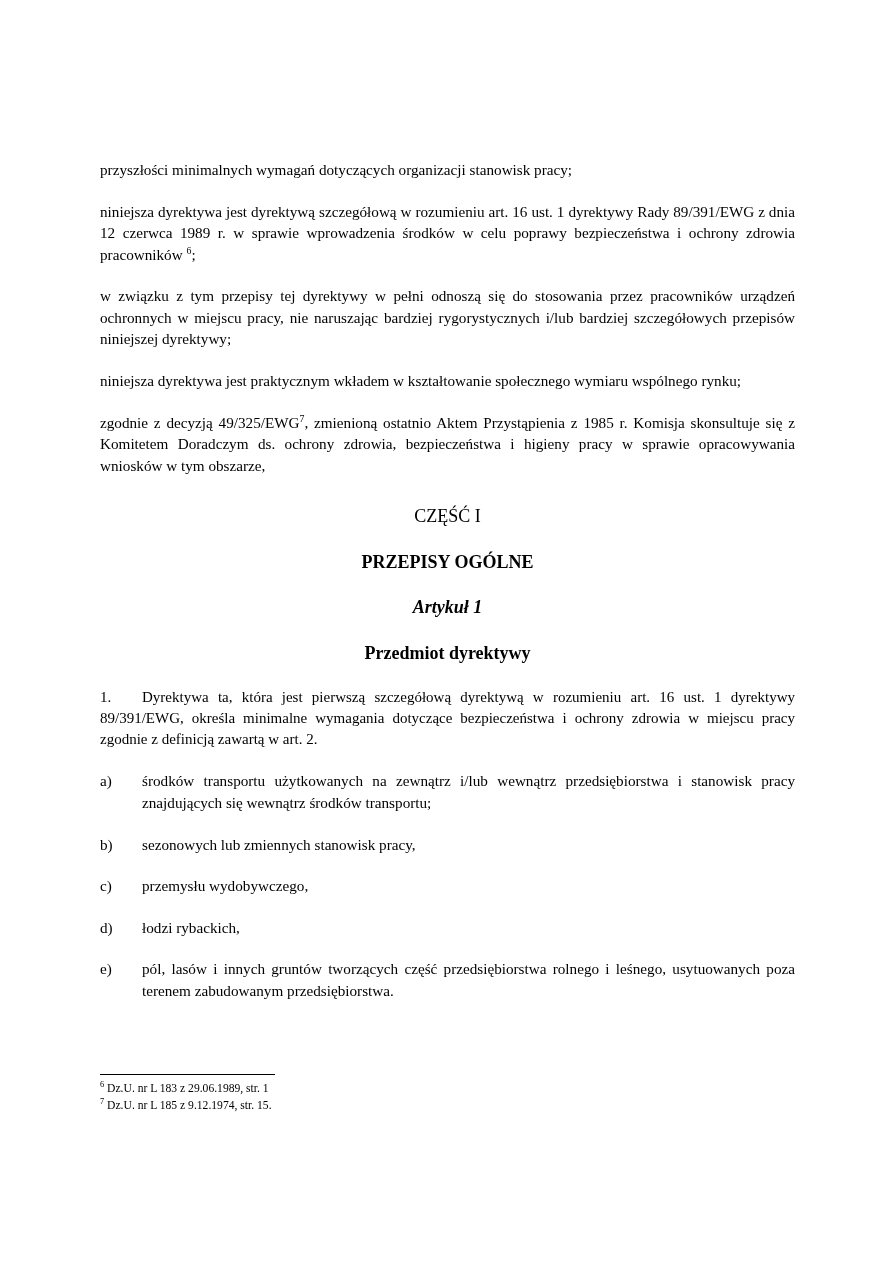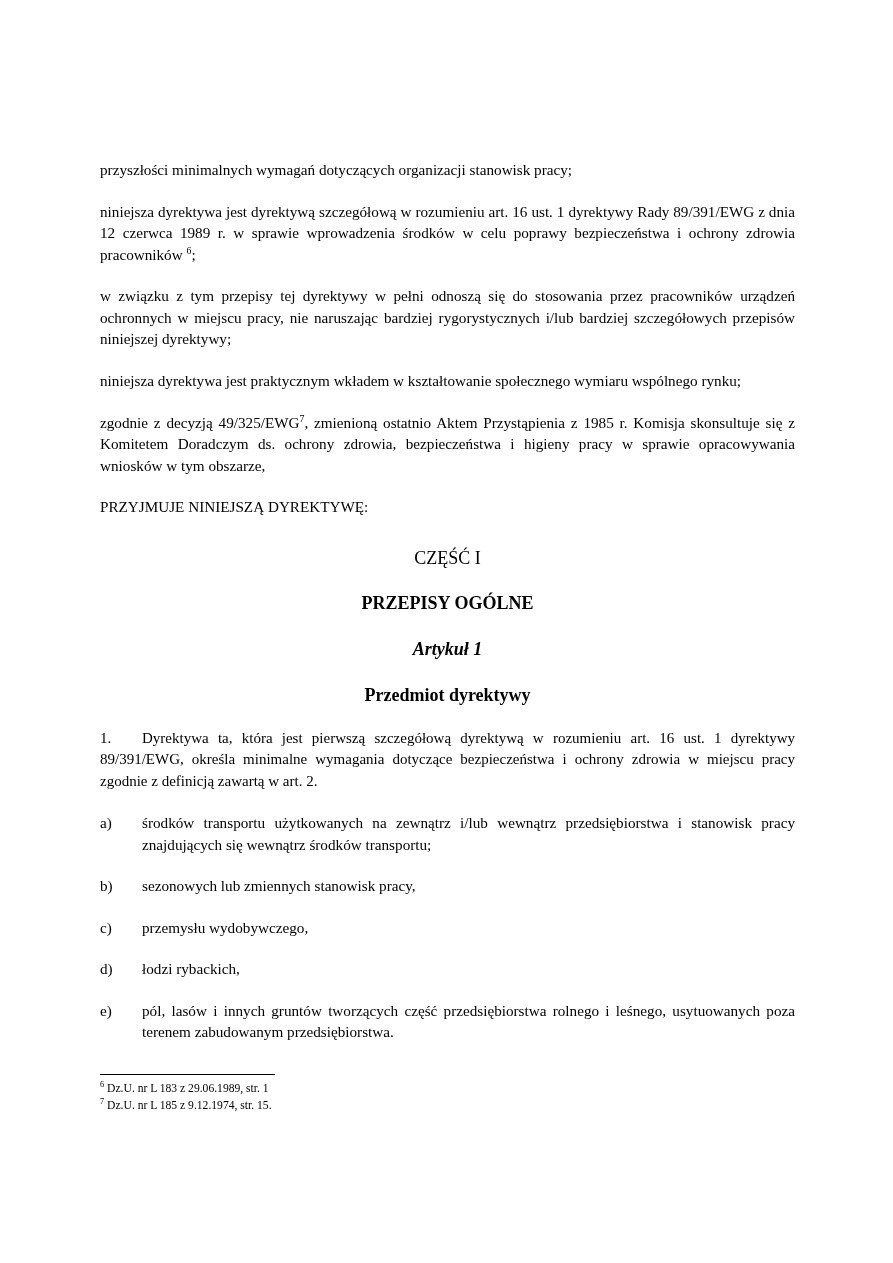--- a/index.html
+++ b/index.html
@@ -113,21 +113,20 @@
     <p class="para">przyszłości minimalnych wymagań dotyczących organizacji stanowisk pracy;</p>
 
     <p class="para"><span>niniejsza dyrektywa jest dyrektywą szczegółową w rozumieniu art. 16 ust. 1 dyrektywy Rady 89/391/EWG z dnia 12 czerwca 1989 r. w sprawie wprowadzenia środków w celu poprawy bezpieczeństwa i ochrony zdrowia pracowników </span><sup>6</sup><span>;</span></p>
 
     <p class="para">w związku z tym przepisy tej dyrektywy w pełni odnoszą się do stosowania przez pracowników urządzeń ochronnych w miejscu pracy, nie naruszając bardziej rygorystycznych i/lub bardziej szczegółowych przepisów niniejszej dyrektywy;</p>
 
     <p class="para">niniejsza dyrektywa jest praktycznym wkładem w kształtowanie społecznego wymiaru wspólnego rynku;</p>
 
     <p class="para"><span>zgodnie z decyzją 49/325/EWG</span><sup>7</sup><span>, zmienioną ostatnio Aktem Przystąpienia z 1985 r. Komisja skonsultuje się z Komitetem Doradczym ds. ochrony zdrowia, bezpieczeństwa i higieny pracy w sprawie opracowywania wniosków w tym obszarze,</span></p>
 
-    <p class="para">PRZYJMUJE NINIEJSZĄ DYREKTYWĘ:</p>
 
     <div class="center sp-top">CZĘŚĆ I</div>
 
     <div class="center bold">PRZEPISY OGÓLNE</div>
 
     <div class="center italic-bold">Artykuł 1</div>
 
     <div class="center bold">Przedmiot dyrektywy</div>
 
     <div class="numrow"><span class="marker">1.</span><span>Dyrektywa ta, która jest pierwszą szczegółową dyrektywą w rozumieniu art. 16 ust. 1 dyrektywy 89/391/EWG, określa minimalne wymagania dotyczące bezpieczeństwa i ochrony zdrowia w miejscu pracy zgodnie z definicją zawartą w art. 2.</span></div>

